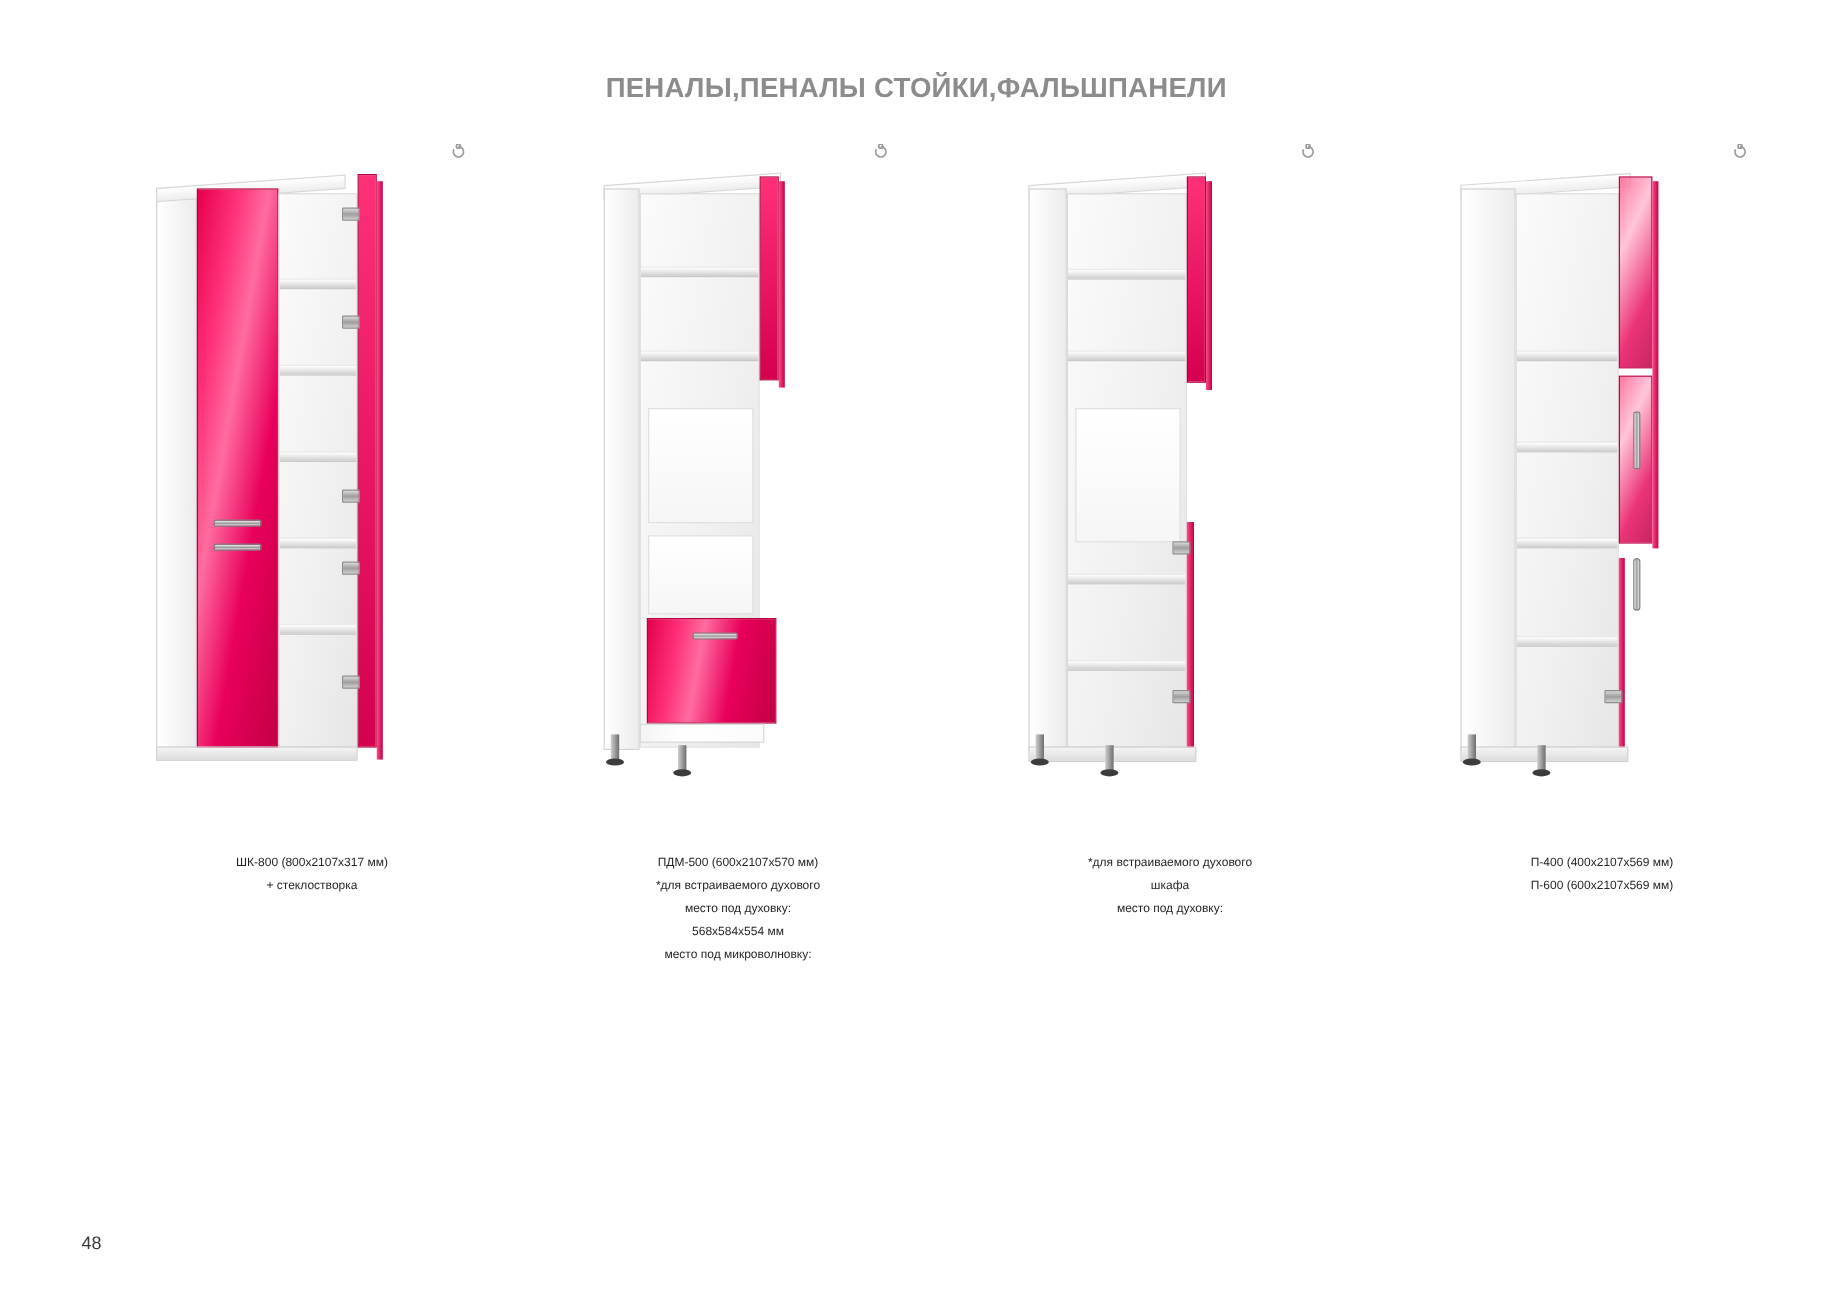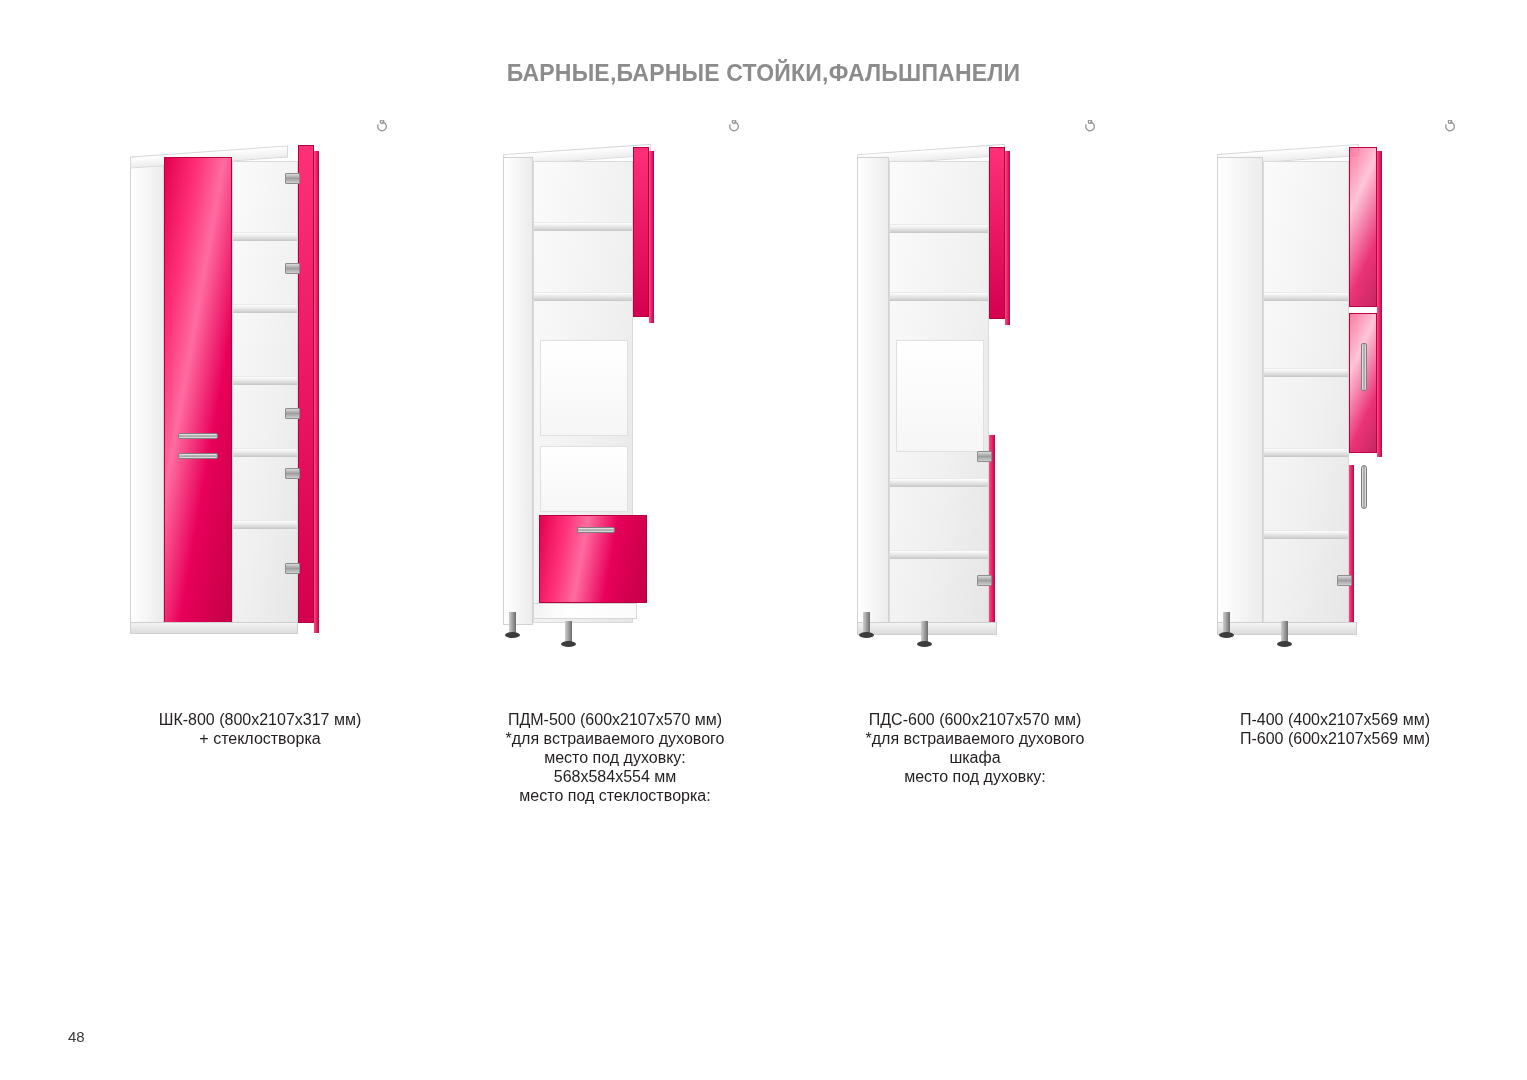--- a/index.html
+++ b/index.html
@@ -65,21 +65,21 @@
     top: 25px;
     left: 0;
   }
 
   .caption {
     position: absolute;
     top: 600px;
     width: 360px;
     left: -30px;
     text-align: center;
-    font-size: 16px;
+    font-size: 10px;
     line-height: 19px;
     color: #231f20;
   }
   .caption div { white-space: pre-wrap; }
 
   
   .body-white {
     position: absolute;
     background: linear-gradient(100deg, #f3f3f3 0%, #ffffff 35%, #fbfbfb 100%);
     border: 1px solid #d7d7d7;
@@ -181,21 +181,21 @@
     background: linear-gradient(180deg, #ffffff 0%, #ededed 100%);
     border: 1px solid #d8d8d8;
     box-sizing: border-box;
   }
 </style>
 </head>
 <body>
 
 <div class="page">
 
-  <div class="page-title">БАРНЫЕ,БАРНЫЕ СТОЙКИ,ФАЛЬШПАНЕЛИ</div>
+  <div class="page-title">ПЕНАЛЫ,ПЕНАЛЫ СТОЙКИ,ФАЛЬШПАНЕЛИ</div>
 
   <div class="item item-1">
 
     <div class="rotate-icon">
       <svg width="14" height="14" viewBox="0 0 14 14">
         <path d="M7 2.2 A4.3 4.3 0 1 1 3.3 4.4" fill="none" stroke="#9a9a9a" stroke-width="1.4"></path>
         <circle cx="7" cy="1.8" r="1.7" fill="none" stroke="#9a9a9a" stroke-width="1.4"></circle>
       </svg>
     </div>
 
@@ -270,21 +270,21 @@
 
       <div class="leg" style="left:44px;top:477px;"></div>
       <div class="leg" style="left:100px;top:486px;"></div>
     </div>
 
     <div class="caption">
       <div>ПДМ-500 (600х2107х570 мм)</div>
       <div>*для встраиваемого духового</div>
       <div>место под духовку:</div>
       <div>568х584х554 мм</div>
-      <div>место под стеклоствoрка:</div>
+      <div>место под микроволновку:</div>
     </div>
   </div>
 
   <div class="item item-3">
 
     <div class="rotate-icon">
       <svg width="14" height="14" viewBox="0 0 14 14">
         <path d="M7 2.2 A4.3 4.3 0 1 1 3.3 4.4" fill="none" stroke="#9a9a9a" stroke-width="1.4"></path>
         <circle cx="7" cy="1.8" r="1.7" fill="none" stroke="#9a9a9a" stroke-width="1.4"></circle>
       </svg>
@@ -308,21 +308,20 @@
 
       <div class="hinge" style="left:152px;top:316px;"></div>
       <div class="hinge" style="left:152px;top:440px;"></div>
 
       <div class="plinth" style="left:32px;top:487px;width:140px;height:13px;"></div>
       <div class="leg" style="left:38px;top:477px;"></div>
       <div class="leg" style="left:96px;top:486px;"></div>
     </div>
 
     <div class="caption">
-      <div>ПДС-600 (600х2107х570 мм)</div>
       <div>*для встраиваемого духового</div>
       <div>шкафа</div>
       <div>место под духовку:</div>
     </div>
   </div>
 
   <div class="item item-4">
 
     <div class="rotate-icon">
       <svg width="14" height="14" viewBox="0 0 14 14">

